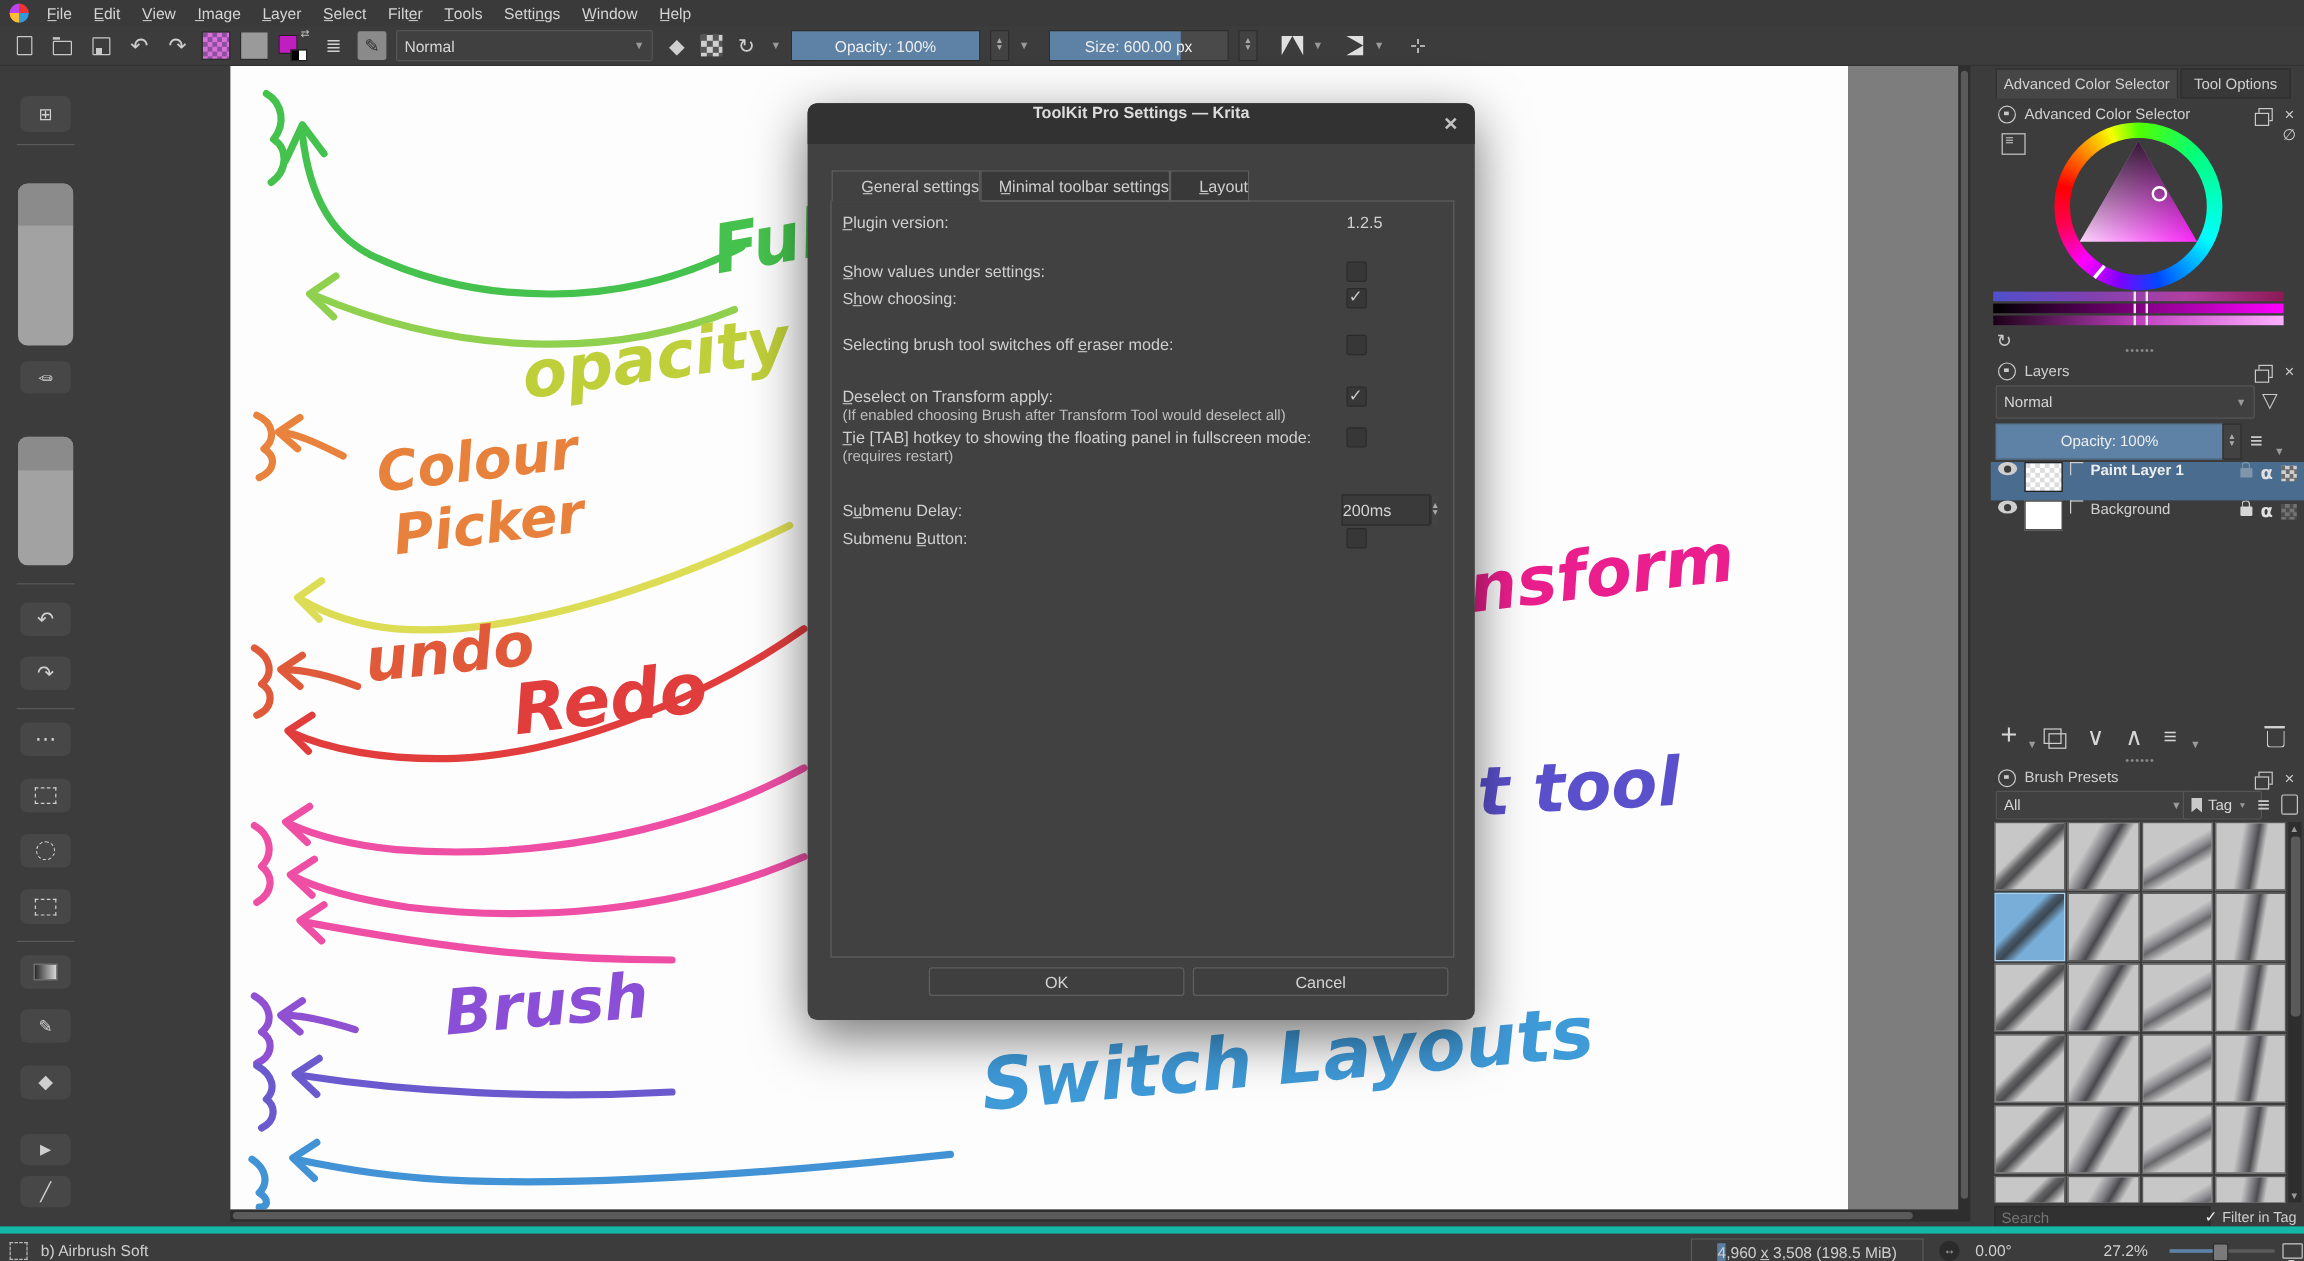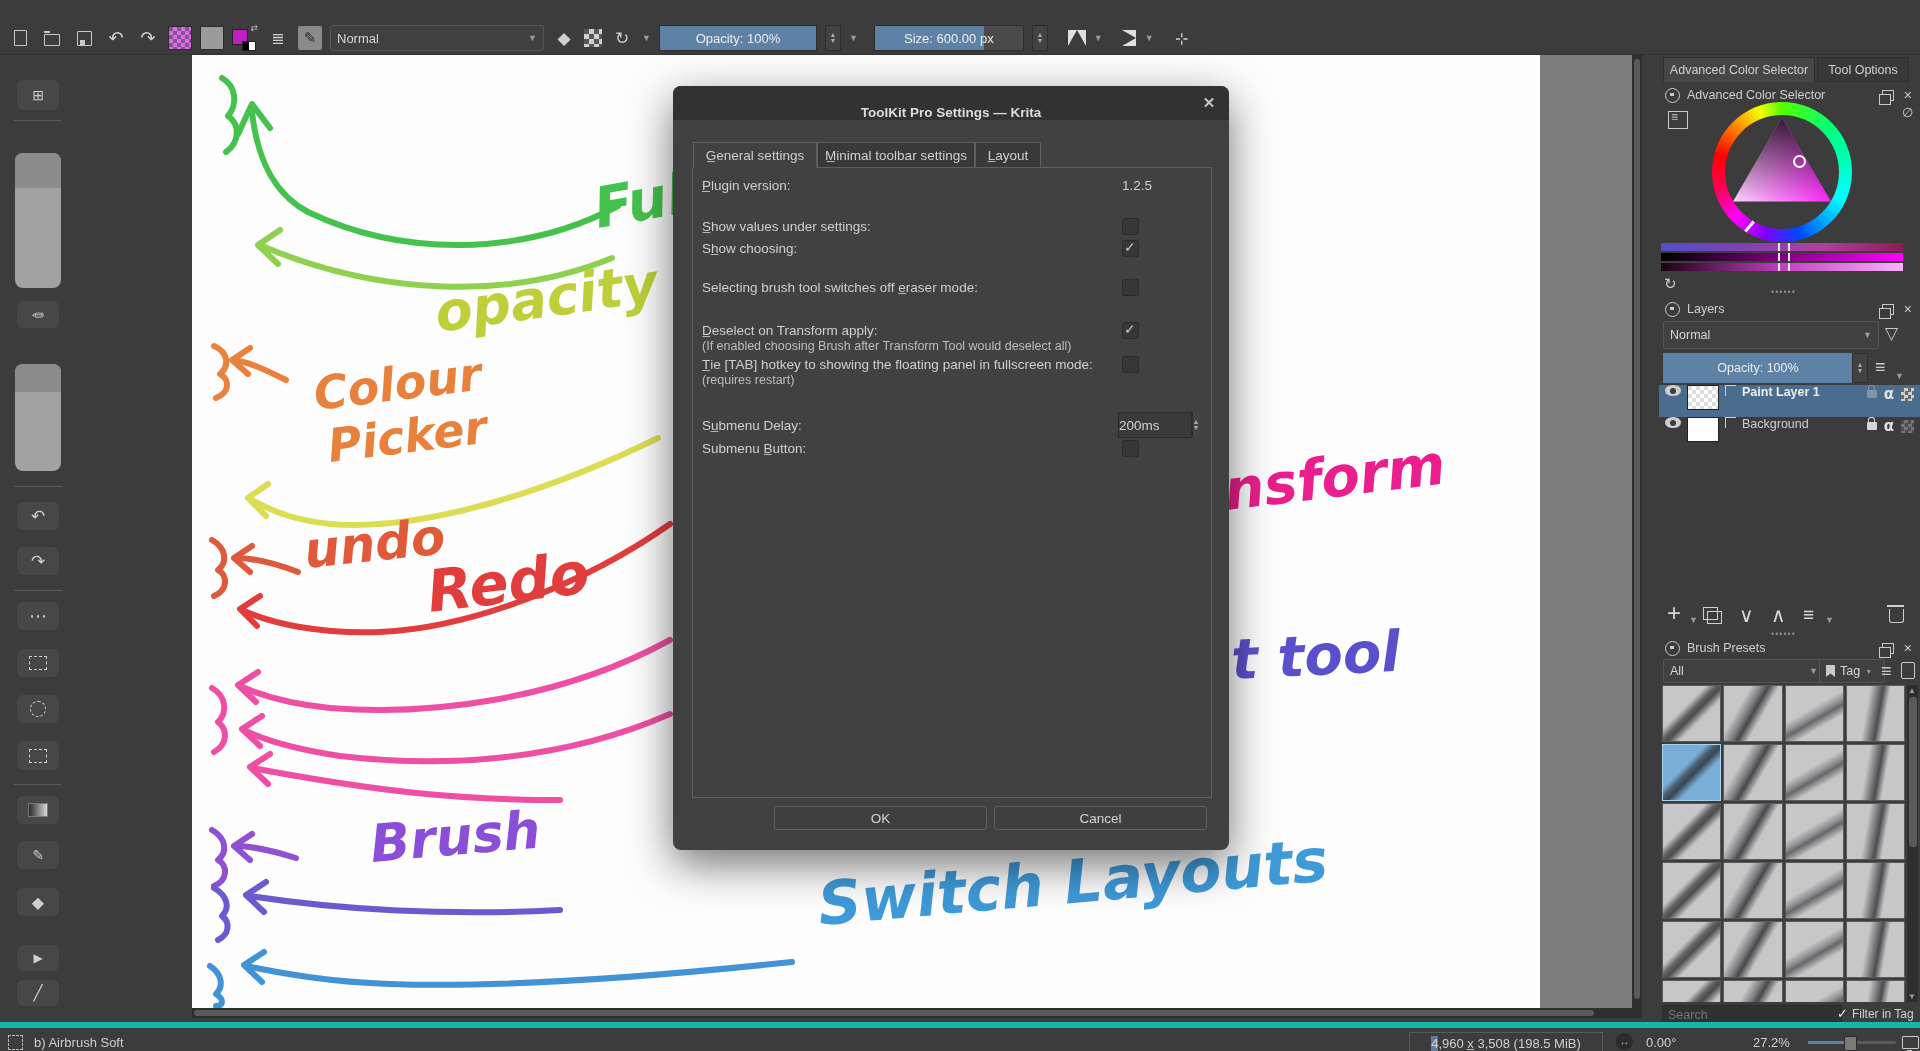--- a/index.html
+++ b/index.html
@@ -62,25 +62,25 @@
   #anno text{font-family:"DejaVu Sans",sans-serif;font-style:italic;font-weight:bold;}
   
   .sb-track-h{position:absolute;left:192px;top:1008px;width:1440px;height:10px;background:#2e2e2e;z-index:3;}
   .sb-thumb-h{position:absolute;left:2px;top:2px;width:1400px;height:6px;background:#5a5a5a;border-radius:3px;}
   .sb-track-v{position:absolute;left:1632px;top:55px;width:10px;height:963px;background:#2e2e2e;z-index:3;}
   .sb-thumb-v{position:absolute;left:2px;top:4px;width:6px;height:940px;background:#5a5a5a;border-radius:3px;}
   
   #dialog{position:absolute;left:673px;top:86px;width:556px;height:764px;background:#414141;
           border-radius:8px;box-shadow:0 14px 44px rgba(0,0,0,.55);z-index:10;font-size:13.5px;}
   #dialog-titlebar{position:absolute;left:0;top:0;right:0;height:34px;background:#323232;
-          border-radius:8px 8px 0 0;display:flex;align-items:flex-end;justify-content:center;
+          border-radius:8px 8px 0 0;display:flex;align-items:flex-start;justify-content:center;
           color:#dcdcdc;font-weight:bold;}
   #dialog-close{position:absolute;right:10px;top:7px;width:20px;height:20px;display:flex;
           align-items:center;justify-content:center;color:#c3c3c3;font-size:15px;}
-  .dtab{position:absolute;height:26px;top:56px;display:flex;align-items:center;justify-content:center;
+  .dtab{position:absolute;height:26px;top:56px;display:flex;align-items:center;justify-content:flex-end;
         border:1px solid #5f5f5f;color:#cfcfcf;background:#393939;box-sizing:border-box;}
   .dtab.active{background:#414141;border-bottom:1px solid #414141;z-index:2;}
   #dialog-frame{position:absolute;left:19px;top:81px;width:518px;height:629px;border:1px solid #5f5f5f;}
   .dlabel{position:absolute;left:29px;color:#cfcfcf;white-space:nowrap;}
   .dsub{position:absolute;left:29px;color:#bdbdbd;font-size:12.5px;white-space:nowrap;}
   .dval{position:absolute;left:449px;color:#cfcfcf;}
   .dcheck{position:absolute;left:449px;width:15px;height:15px;background:#373737;
           border:1px solid #2b2b2b;border-radius:2px;}
   .dcheck.checked::after{content:"\2713";position:absolute;left:1px;top:-2px;color:#c9c9c9;font-size:14px;}
   .dspin{position:absolute;left:445px;width:72px;height:24px;background:#3a3a3a;border:1px solid #2b2b2b;
@@ -148,20 +148,34 @@
   .zoom-fill{position:absolute;left:0;top:0;height:3px;width:40px;background:#5d82a6;}
   .zoom-thumb{position:absolute;left:36px;top:-5px;width:11px;height:13px;background:#7a7a7a;border:1px solid #2b2b2b;border-radius:2px;}
   .i-monitor{width:15px;height:11px;border:1.5px solid #c9c9c9;border-radius:1px;position:relative;display:inline-block;}
   .i-monitor::after{content:"";position:absolute;left:4px;bottom:-4px;width:5px;height:2.5px;background:#c9c9c9;}
 </style>
 </head>
 <body>
 
 <div id="app">
 
+  <div id="menubar">
+    <span class="logo"></span>
+    <span class="mi">F̲ile</span>
+    <span class="mi">E̲dit</span>
+    <span class="mi">V̲iew</span>
+    <span class="mi">I̲mage</span>
+    <span class="mi">L̲ayer</span>
+    <span class="mi">S̲elect</span>
+    <span class="mi">Filte̲r</span>
+    <span class="mi">T̲ools</span>
+    <span class="mi">Settin̲gs</span>
+    <span class="mi">W̲indow</span>
+    <span class="mi">H̲elp</span>
+  </div>
 
   <div id="toolbar">
     <span class="tbtn">
         <span class="i-doc"></span>
       </span>
     <span class="tbtn">
         <span class="i-folder"></span>
       </span>
     <span class="tbtn">
         <span class="i-save"></span>

